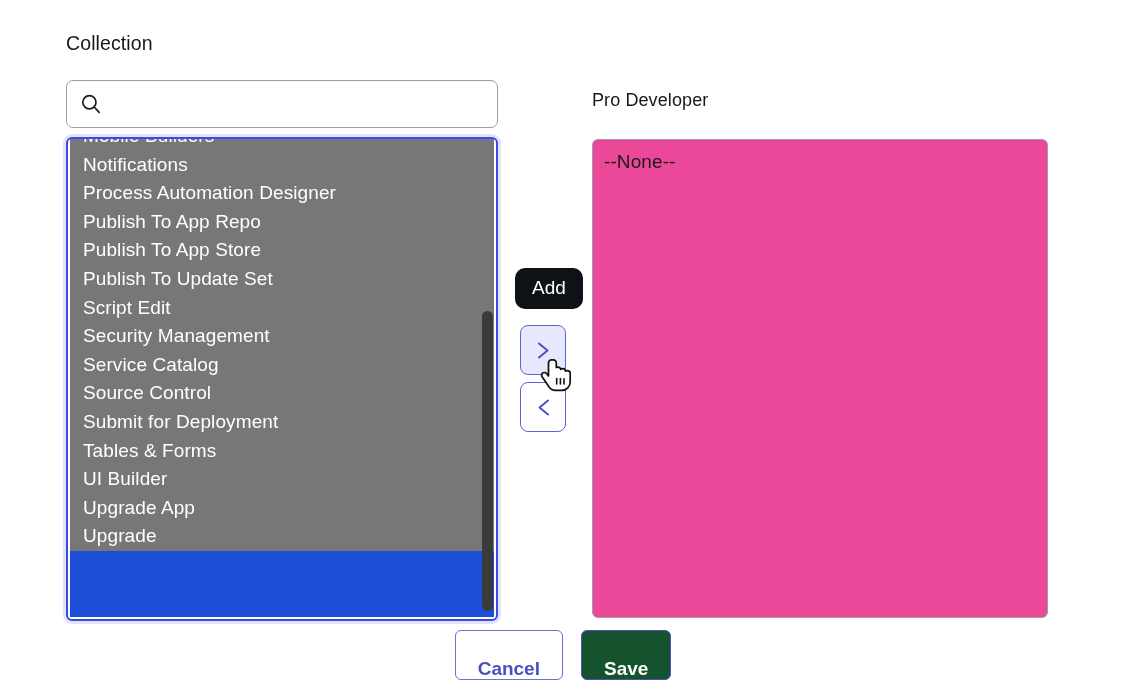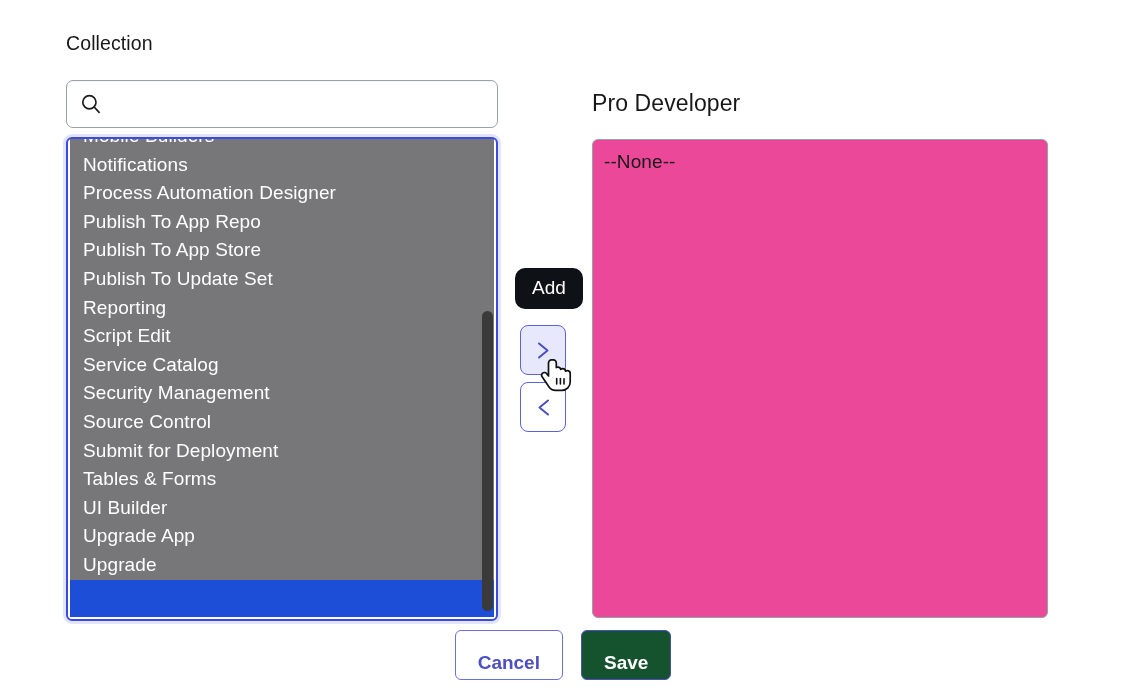--- a/index.html
+++ b/index.html
@@ -158,21 +158,21 @@
 
   
   .right-col {
     position: absolute;
     left: 592px; top: 32px;
     width: 456px;
   }
   .right-sub {
     position: absolute;
     left: 592px; top: 90px;
-    font-size: 23px;
+    font-size: 18px;
     color: #181818;
     letter-spacing: 0.1px;
   }
   .target-box {
     position: absolute;
     left: 592px; top: 139px;
     width: 456px; height: 479px;
     background: #ec4899;
     border: 1px solid #9aa0a8;
     border-radius: 6px;
@@ -196,21 +196,21 @@
     justify-content: center;
     gap: 18px;
   }
   .btn {
     font-family: "Liberation Sans", sans-serif;
     font-size: 19px;
     font-weight: 700;
     border-radius: 6px;
     height: 50px;
     cursor: pointer;
-    padding: 8px 22px;
+    padding: 14px 22px;
     line-height: 48px;
     text-align: right;
   }
   .btn-cancel {
     background: #ffffff;
     color: #4b4fc4;
     border: 1px solid #6b70d6;
     min-width: 104px;
   }
   .btn-save {
@@ -241,24 +241,23 @@
 
   <div class="listbox">
     <div class="listbox-inner">
       <div class="opt-scroller" id="optList">
           <div class="opt">Mobile Builders</div>
           <div class="opt">Notifications</div>
           <div class="opt">Process Automation Designer</div>
           <div class="opt">Publish To App Repo</div>
           <div class="opt">Publish To App Store</div>
           <div class="opt">Publish To Update Set</div>
-          <div class="opt">Reporting</div>
           <div class="opt">Script Edit</div>
+          <div class="opt">Security Management</div>
           <div class="opt">Service Catalog</div>
-          <div class="opt">Security Management</div>
           <div class="opt">Source Control</div>
           <div class="opt">Submit for Deployment</div>
           <div class="opt">Tables &amp; Forms</div>
           <div class="opt">UI Builder</div>
           <div class="opt">Upgrade App</div>
           <div class="opt">Upgrade</div>
         </div>
     </div>
     <div class="vscroll-track"></div>
     <div class="vscroll-thumb"></div>

